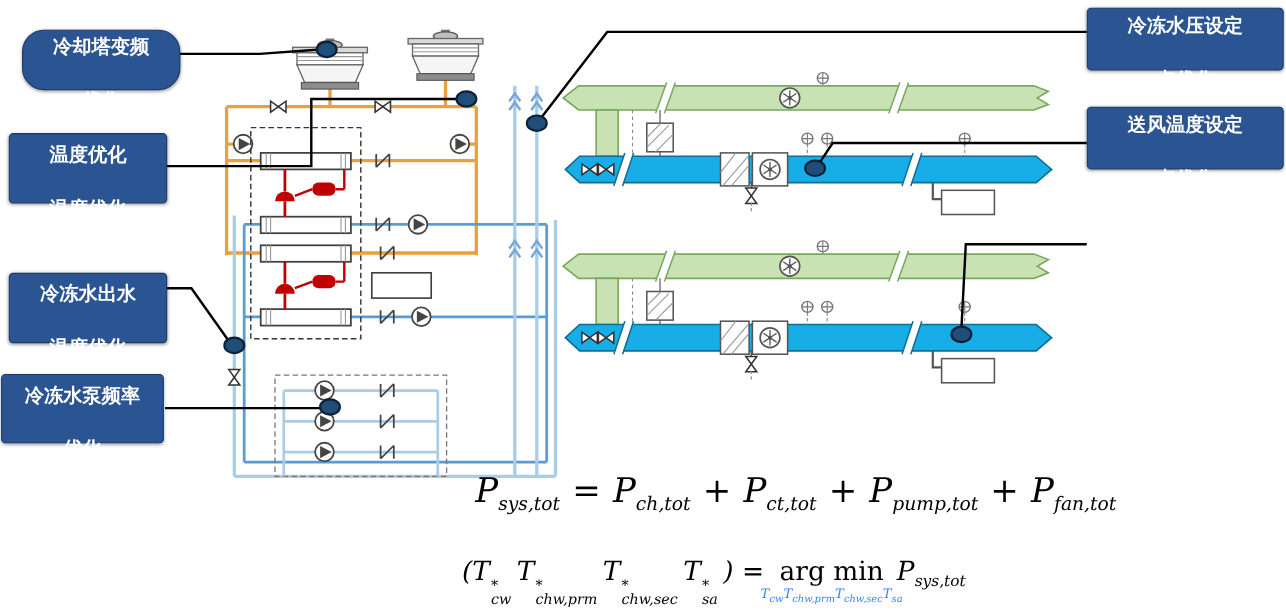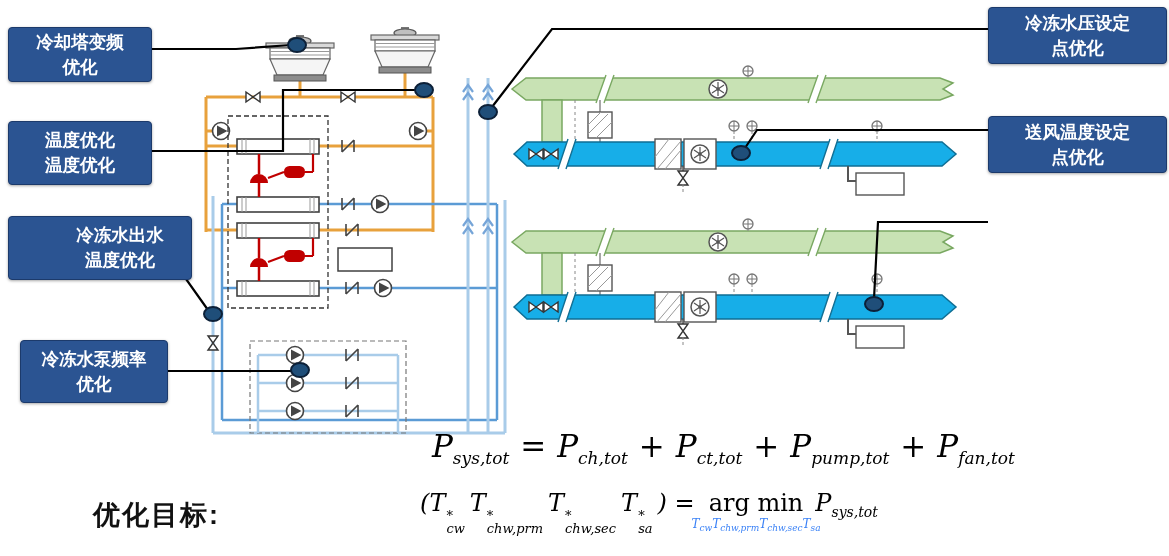--- a/index.html
+++ b/index.html
@@ -3,34 +3,34 @@
 <meta charset="utf-8">
 <style>
   html,body{margin:0;padding:0;background:#fff;}
   .stage{position:relative;width:1169px;height:556px;background:#ffffff;overflow:hidden;
          font-family:"Liberation Sans",sans-serif;}
   .stage svg{position:absolute;left:0;top:0;}
   .callout{position:absolute;background:#2B5492;color:#fff;border:1px solid #1C3A6B;
            border-radius:4px;display:flex;flex-direction:column;justify-content:center;
            align-items:center;text-align:center;font-weight:bold;font-size:17.5px;
            line-height:1.42;box-shadow:0 1px 3px rgba(0,0,0,.35);z-index:3;}
-  .callout .cl{white-space:nowrap;}
+  .callout .cl{white-space:nowrap;margin-top:24px;}
   .f1{position:absolute;left:432px;top:428px;color:#000;white-space:nowrap;z-index:2;
       font-family:"DejaVu Serif",serif;font-style:italic;font-size:31px;}
   .f1 sub,.f2 sub{font-family:"DejaVu Serif",serif;}
   .f1 sub{font-size:17px;}
   .f1 .op{font-style:normal;margin:0 11px;}
   .f1 .op:empty{margin:0;}
   .f2{position:absolute;left:420px;top:489px;color:#000;white-space:nowrap;z-index:2;
       font-family:"DejaVu Serif",serif;font-style:italic;font-size:24px;}
   .f2 .ss{display:inline-flex;flex-direction:column;align-items:flex-start;line-height:1;
           font-size:13px;vertical-align:-9px;margin:0 5px 0 1px;}
   .f2 .ss span{display:block;height:13px;}
   .f2 .close{margin-right:10px;}
-  .stack{display:inline-block;position:relative;font-style:normal;margin:0 12px 0 4px;}
+  .stack{display:inline-block;position:relative;font-style:normal;margin:16px 12px 0 4px;}
   .stack .under{position:absolute;top:28px;left:50%;transform:translateX(-50%);
                 font-size:12px;font-style:italic;white-space:nowrap;color:#3b82f6;}
   .stack .under sub{font-size:9px;}
   .f2 .res sub{font-size:14px;}
   .objective{position:absolute;left:93px;top:497px;font-size:27px;font-weight:bold;
              color:#111;z-index:2;letter-spacing:2px;}
 </style>
 </head>
 <body>
 
@@ -234,41 +234,41 @@
     <ellipse cx="297" cy="45" rx="9" ry="7"></ellipse>
     <ellipse cx="424" cy="90" rx="9" ry="7"></ellipse>
     <ellipse cx="213" cy="314" rx="9" ry="7"></ellipse>
     <ellipse cx="300" cy="370" rx="9" ry="7"></ellipse>
     <ellipse cx="488" cy="112" rx="9" ry="7"></ellipse>
     <ellipse cx="741" cy="153" rx="9" ry="7"></ellipse>
     <ellipse cx="874" cy="304" rx="9" ry="7"></ellipse>
   </g>
 </svg>
 
-<div class="callout" style="left:8px;top:27px;width:142px;height:53px;">
+<div class="callout" style="left:20px;top:27px;width:142px;height:53px;border-radius:20px;">
   <div class="cl">冷却塔变频</div>
   <div class="cl">优化</div>
 </div>
 <div class="callout" style="left:8px;top:121px;width:142px;height:62px;">
   <div class="cl">温度优化</div>
   <div class="cl">温度优化</div>
 </div>
-<div class="callout" style="left:8px;top:216px;width:142px;height:62px;padding-left:40px;">
+<div class="callout" style="left:8px;top:248px;width:142px;height:62px;">
   <div class="cl">冷冻水出水</div>
   <div class="cl">温度优化</div>
 </div>
-<div class="callout" style="left:20px;top:340px;width:146px;height:61px;font-family:Liberation Serif, serif;">
+<div class="callout" style="left:1px;top:340px;width:146px;height:61px;font-family:Liberation Serif, serif;">
   <div class="cl">冷冻水泵频率</div>
   <div class="cl">优化</div>
 </div>
 <div class="callout" style="left:988px;top:7px;width:177px;height:55px;">
   <div class="cl">冷冻水压设定</div>
   <div class="cl">点优化</div>
 </div>
-<div class="callout" style="left:988px;top:116px;width:177px;height:55px;">
+<div class="callout" style="left:988px;top:97px;width:177px;height:55px;">
   <div class="cl">送风温度设定</div>
   <div class="cl">点优化</div>
 </div>
 
 <div class="f1">
   <span><span class="op"></span><span>P</span><sub>sys,tot</sub></span><span><span class="op">=</span><span>P</span><sub>ch,tot</sub></span><span><span class="op">+</span><span>P</span><sub>ct,tot</sub></span><span><span class="op">+</span><span>P</span><sub>pump,tot</sub></span><span><span class="op">+</span><span>P</span><sub>fan,tot</sub></span>
 </div>
 
 <div class="f2">
   <span>(</span><span><span>T</span><span class="ss">
@@ -279,15 +279,14 @@
           <span>chw,prm</span>
         </span></span><span><span>T</span><span class="ss">
           <span>*</span>
           <span>chw,sec</span>
         </span></span><span><span>T</span><span class="ss">
           <span>*</span>
           <span>sa</span>
         </span></span><span class="close">) =</span><span class="stack"><span>arg min</span><span class="under"><span>T</span><sub>cw</sub><span>T</span><sub>chw,prm</sub><span>T</span><sub>chw,sec</sub><span>T</span><sub>sa</sub></span></span><span class="res"><span>P</span><sub>sys,tot</sub></span>
 </div>
 
-<div class="objective">优化目标:</div>
 
 </div>
 
 </body></html>

